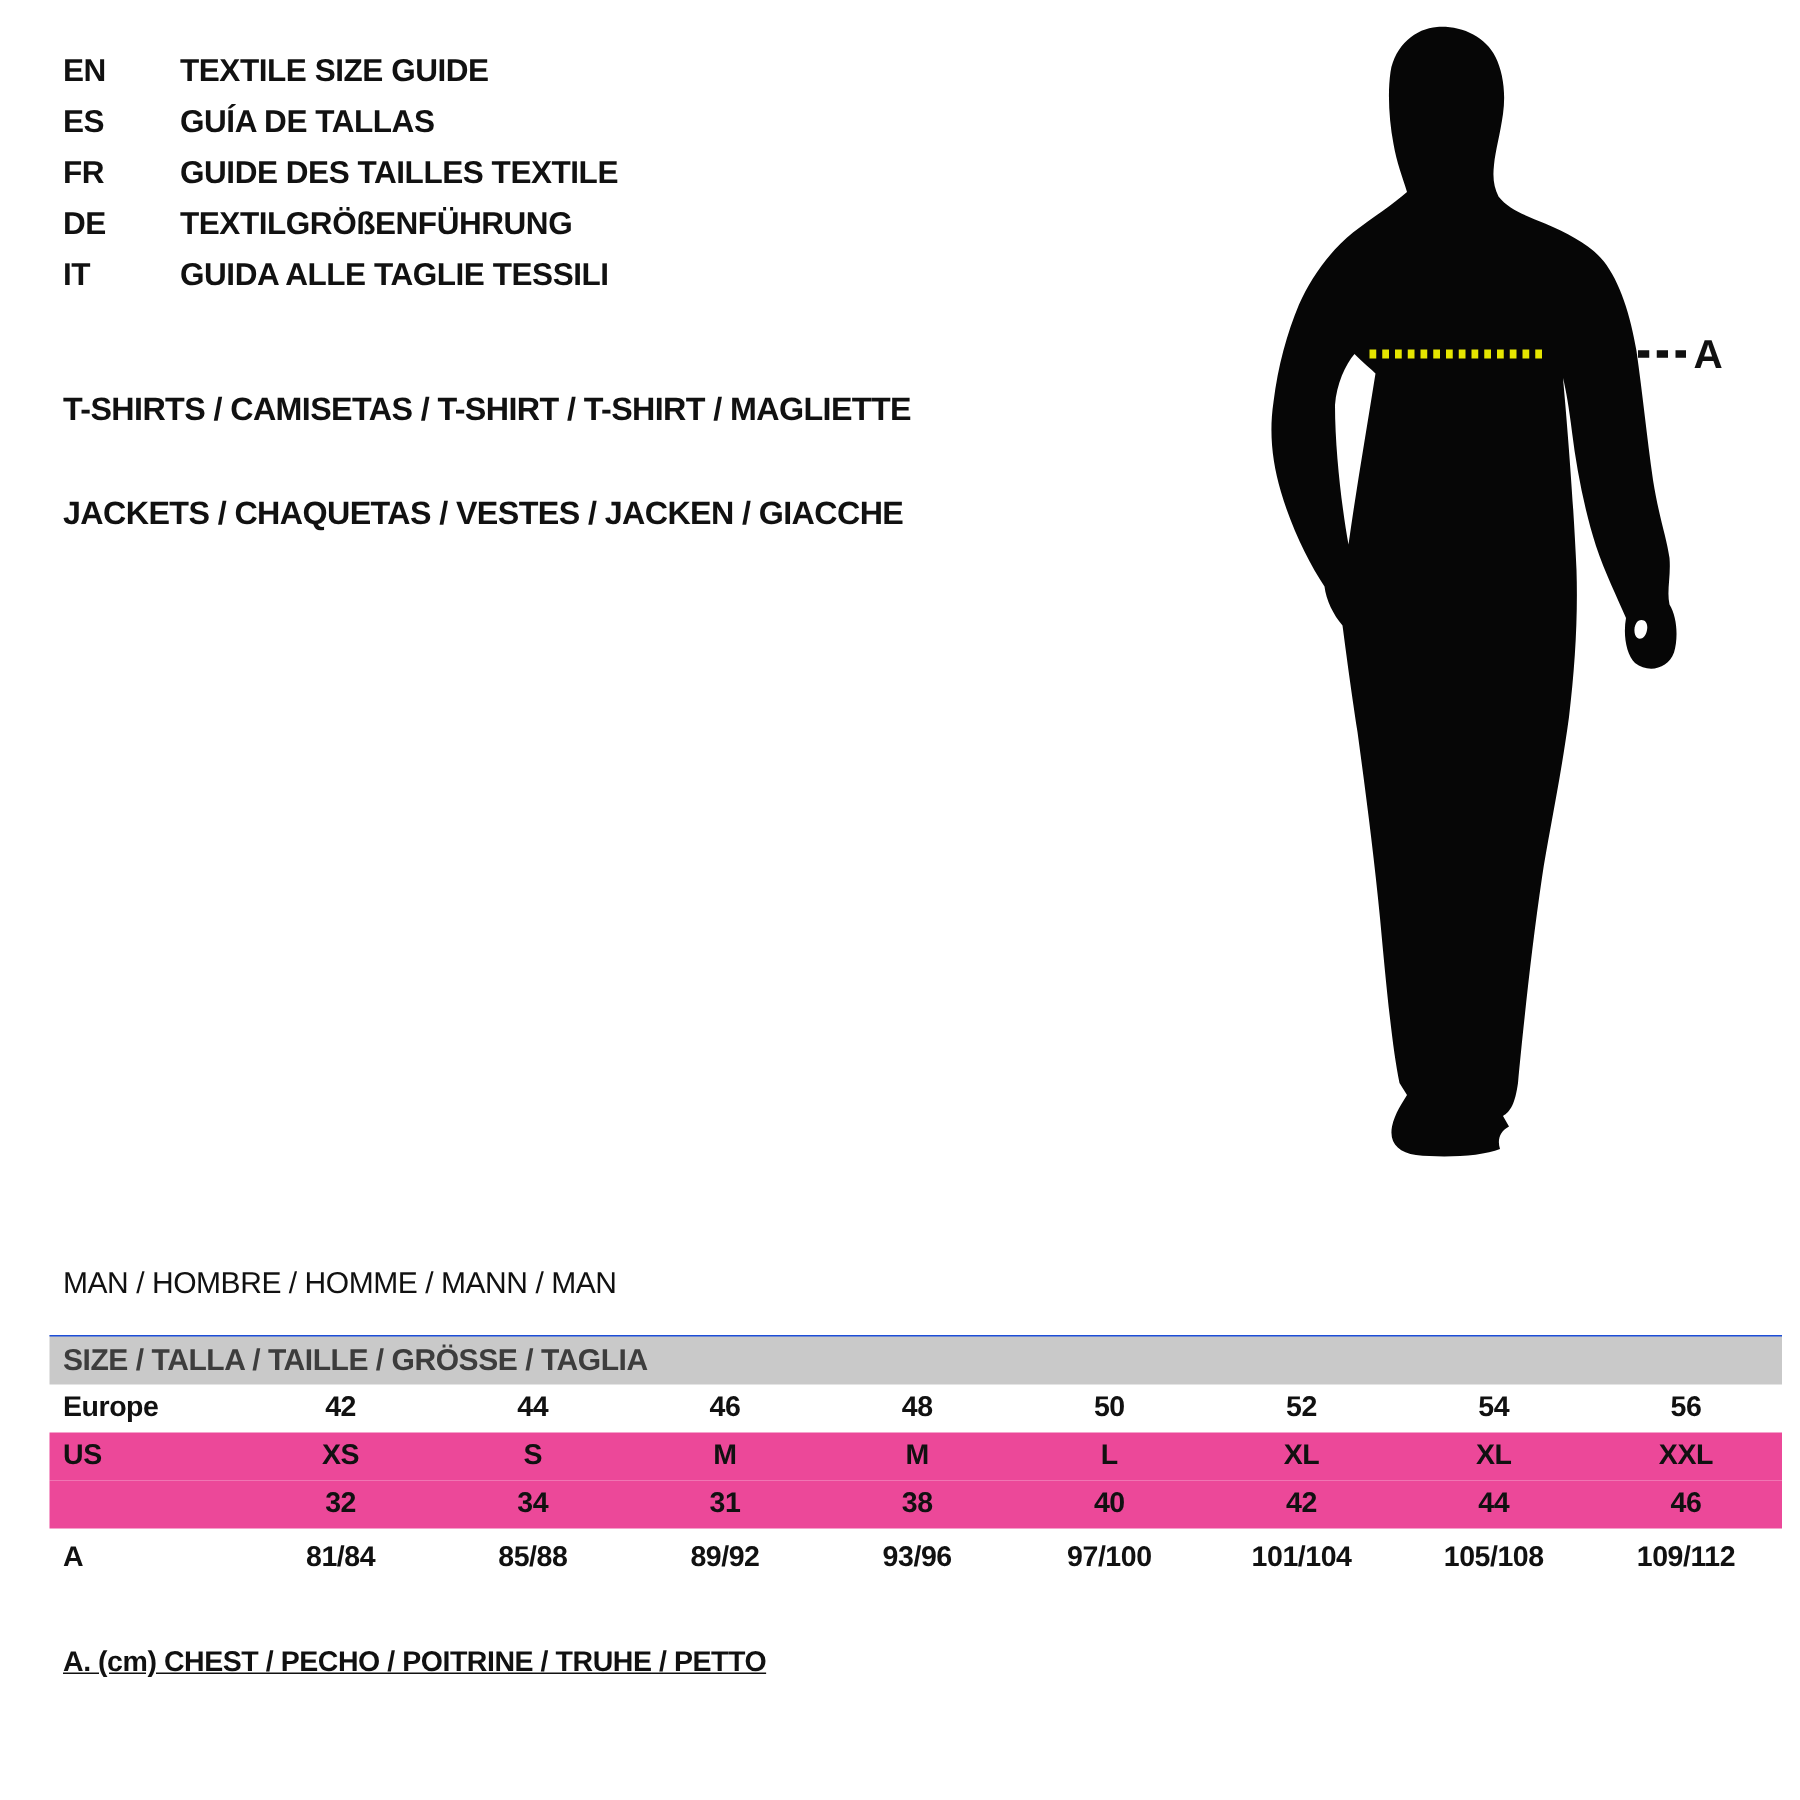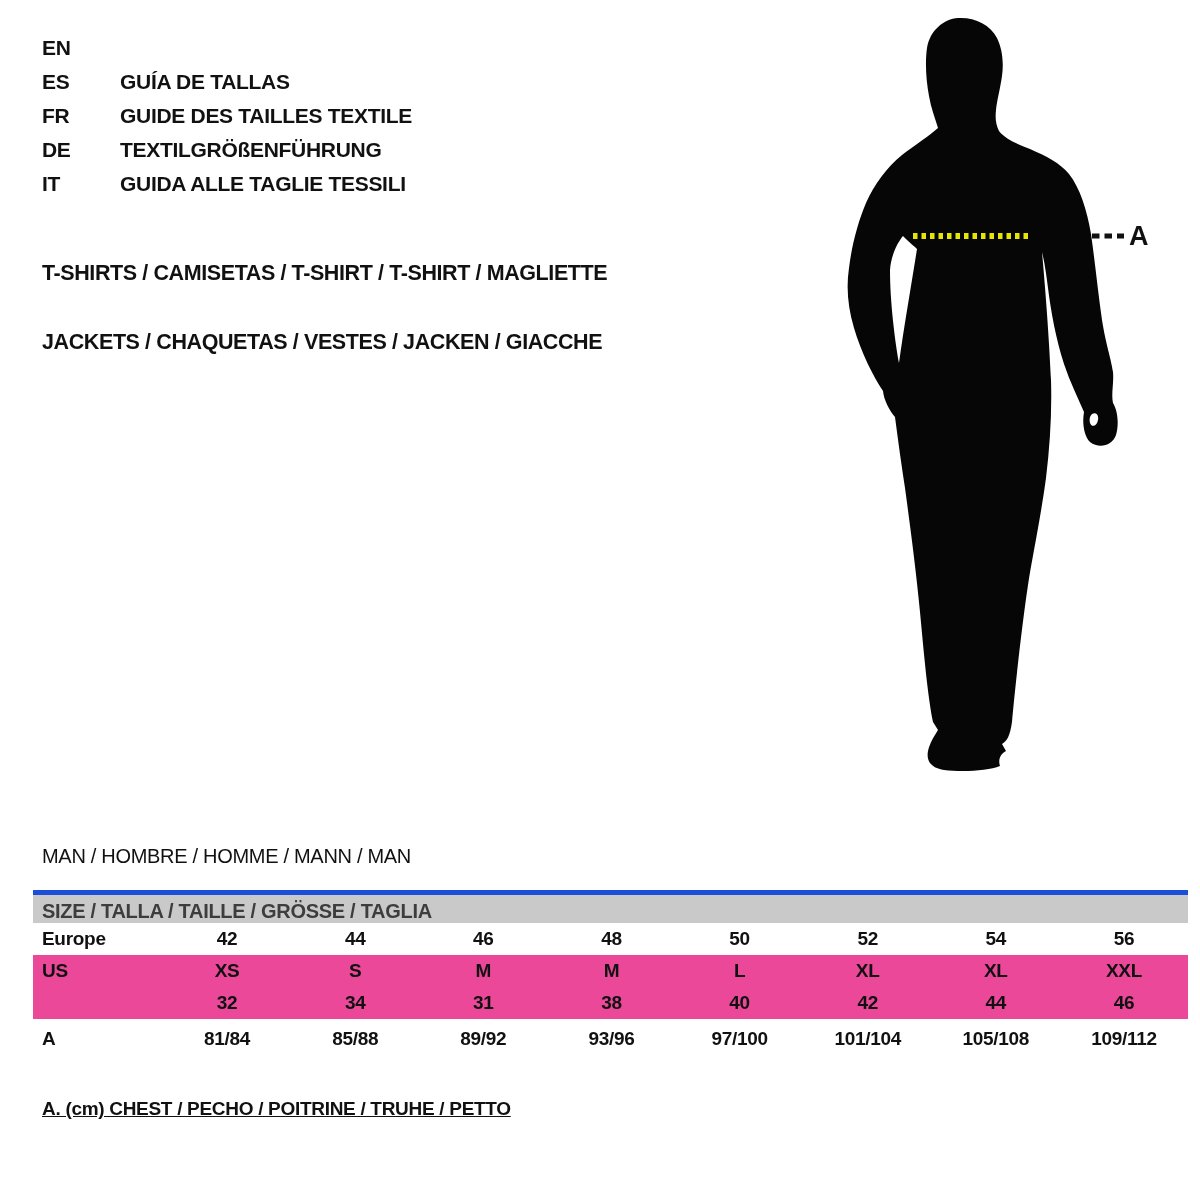--- a/index.html
+++ b/index.html
@@ -17,38 +17,39 @@
   .category-line{font-size:21.5px;font-weight:bold;line-height:33px;letter-spacing:-0.4px;white-space:nowrap;margin-top:36px;}
   
   .figure{position:absolute;left:820px;top:10px;width:330px;height:775px;}
   
   .section-title{position:absolute;left:42px;top:845px;font-size:20px;font-weight:normal;letter-spacing:-0.3px;}
   
   .size-table{position:absolute;left:33px;top:890px;width:1155px;}
   .table-header{
     height:33px;line-height:33px;background:#c9c9c9;color:#3d3d3d;
     font-size:20px;font-weight:bold;padding-left:9px;letter-spacing:-0.3px;
-    box-sizing:border-box;border-top:5px solid #1d4ed8;
+    box-sizing:border-box;border-top:1px solid #1d4ed8;
   }
   .trow{display:flex;height:32px;line-height:32px;font-size:19px;font-weight:bold;letter-spacing:-0.3px;}
   .trow.shaded{background:#ec4899;}
   .trow.gap-above{margin-top:4px;}
   .tlabel{width:130px;padding-left:9px;box-sizing:border-box;text-align:left;}
   .tcell{flex:1;text-align:center;}
   
   .footnote{position:absolute;left:42px;top:1098px;font-size:19px;font-weight:bold;letter-spacing:-0.3px;text-decoration:underline;}
 </style>
 </head>
 <body>
 
 <div class="page">
 
   <div class="lang-block">
     <div class="lang-row">
       <span class="lang-code">EN</span>
+      <span class="lang-label">TEXTILE SIZE GUIDE</span>
     </div>
     <div class="lang-row">
       <span class="lang-code">ES</span>
       <span class="lang-label">GUÍA DE TALLAS</span>
     </div>
     <div class="lang-row">
       <span class="lang-code">FR</span>
       <span class="lang-label">GUIDE DES TAILLES TEXTILE</span>
     </div>
     <div class="lang-row">

